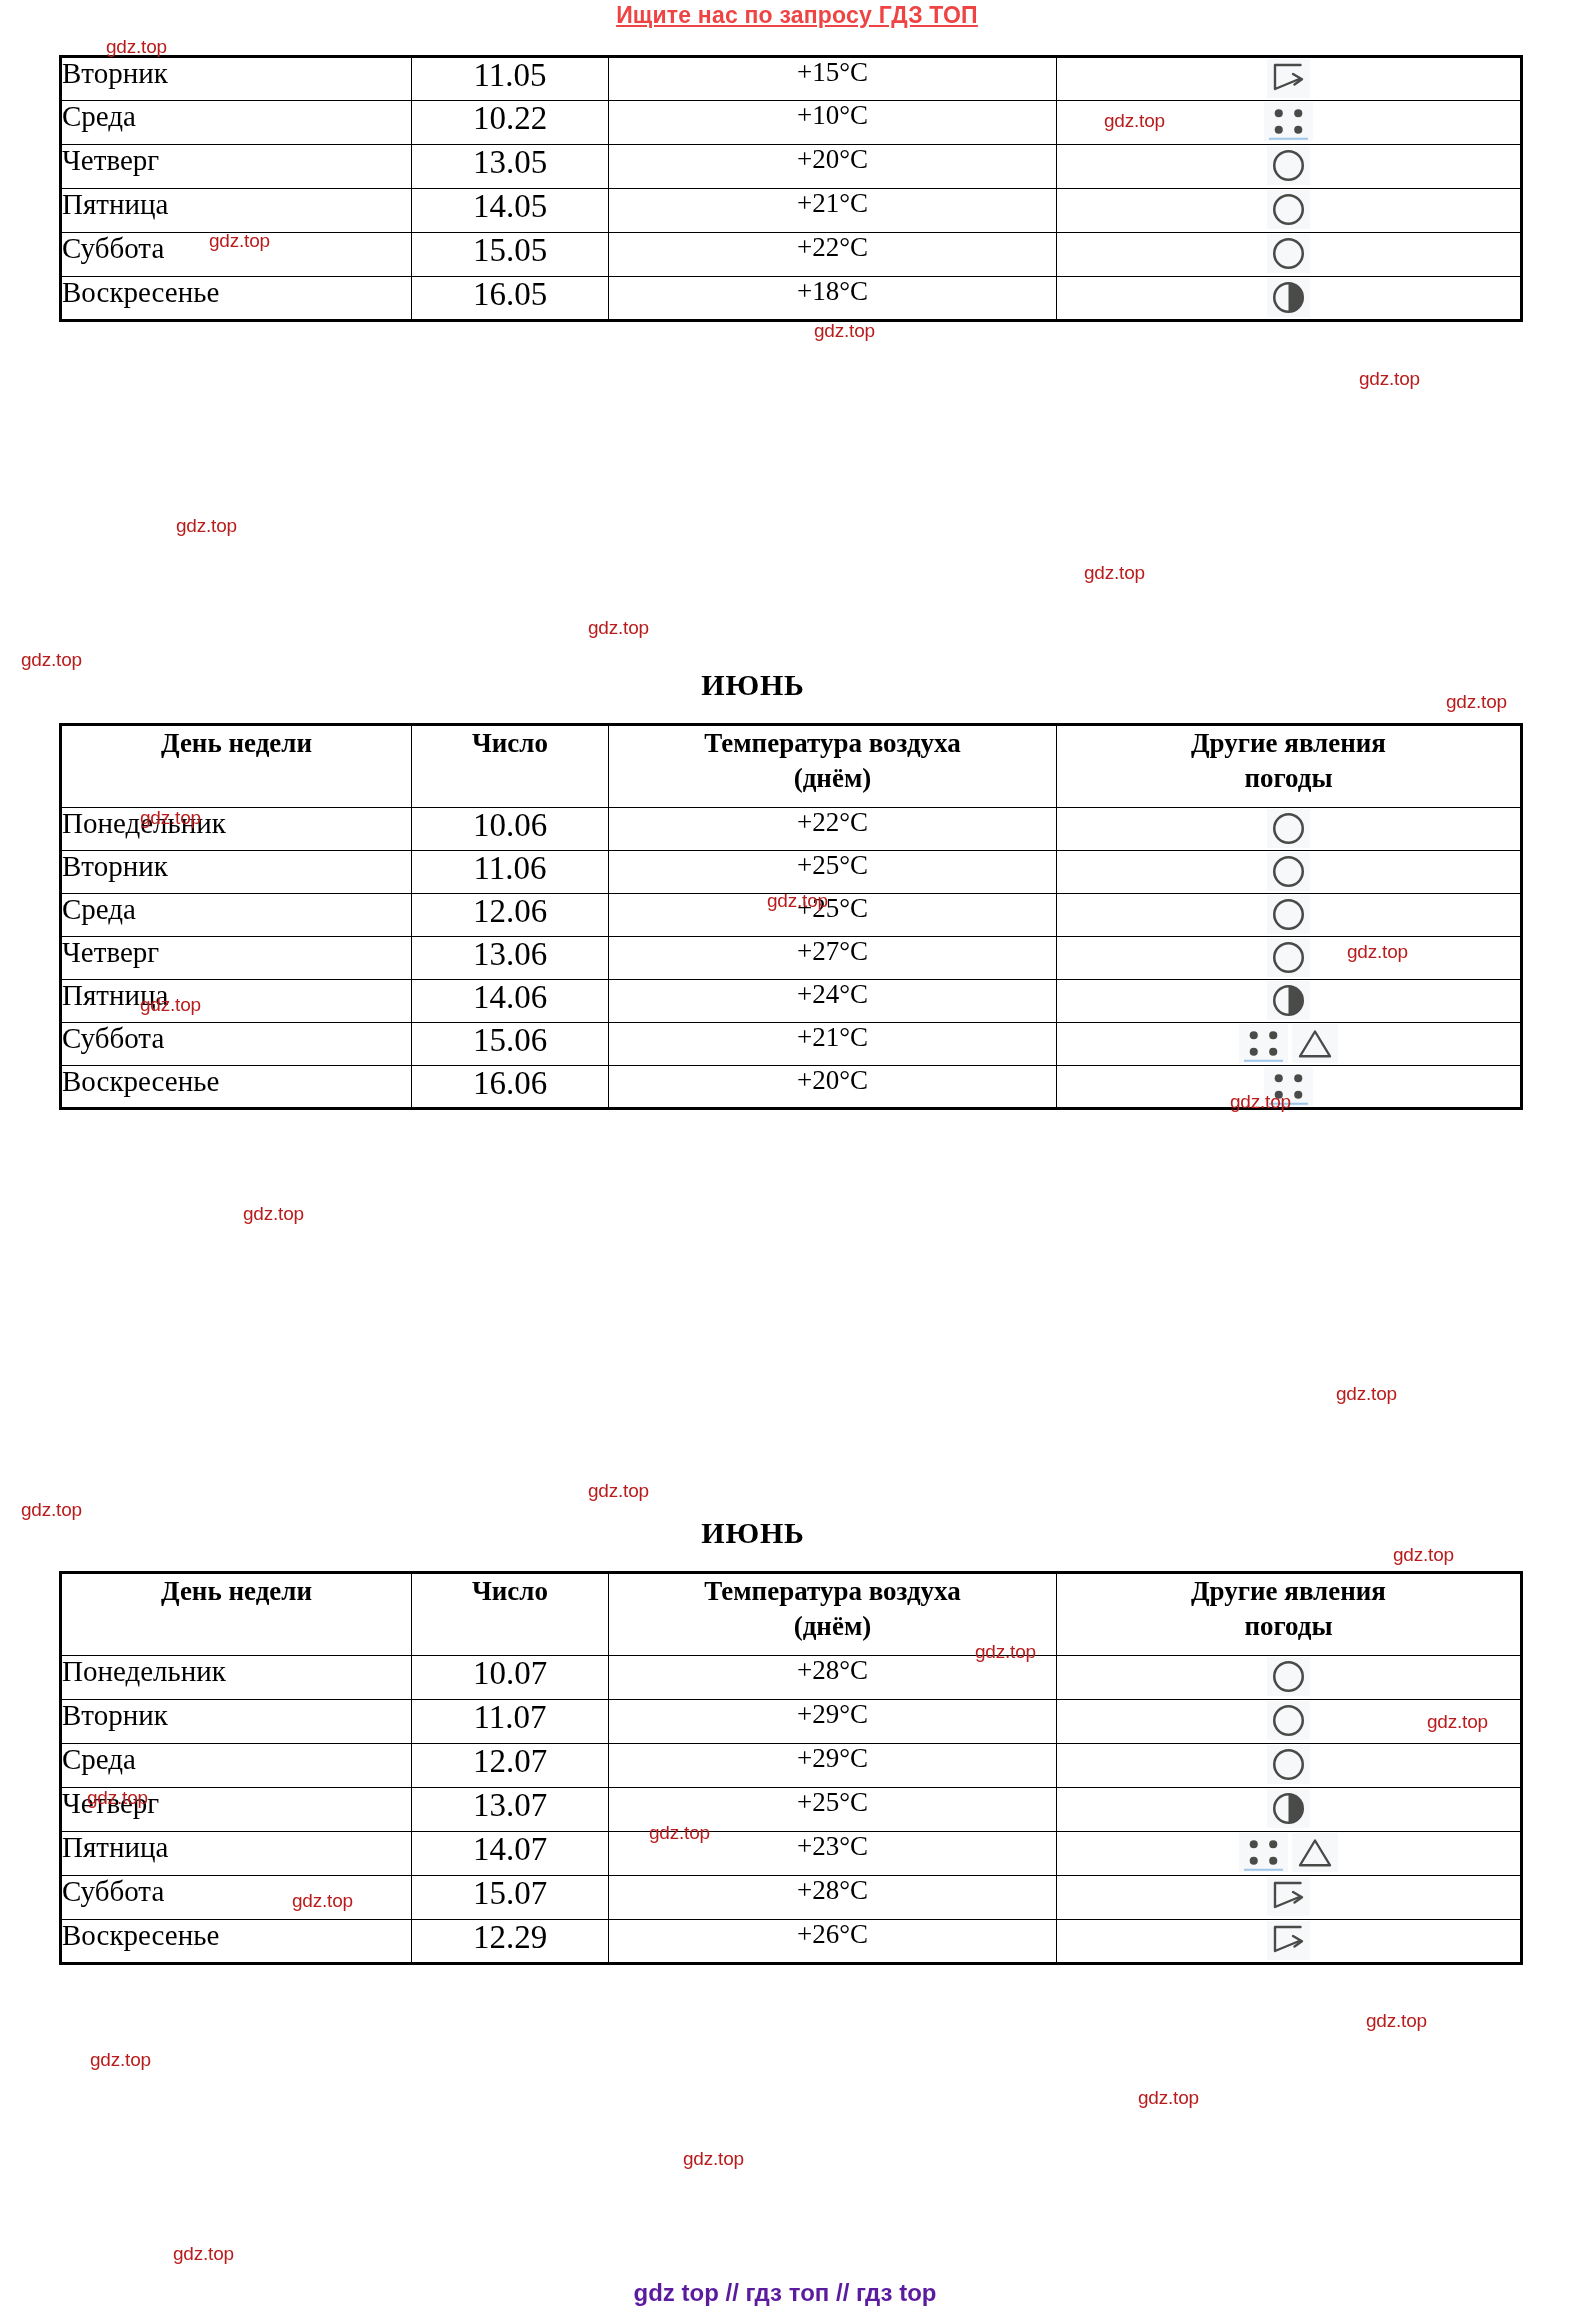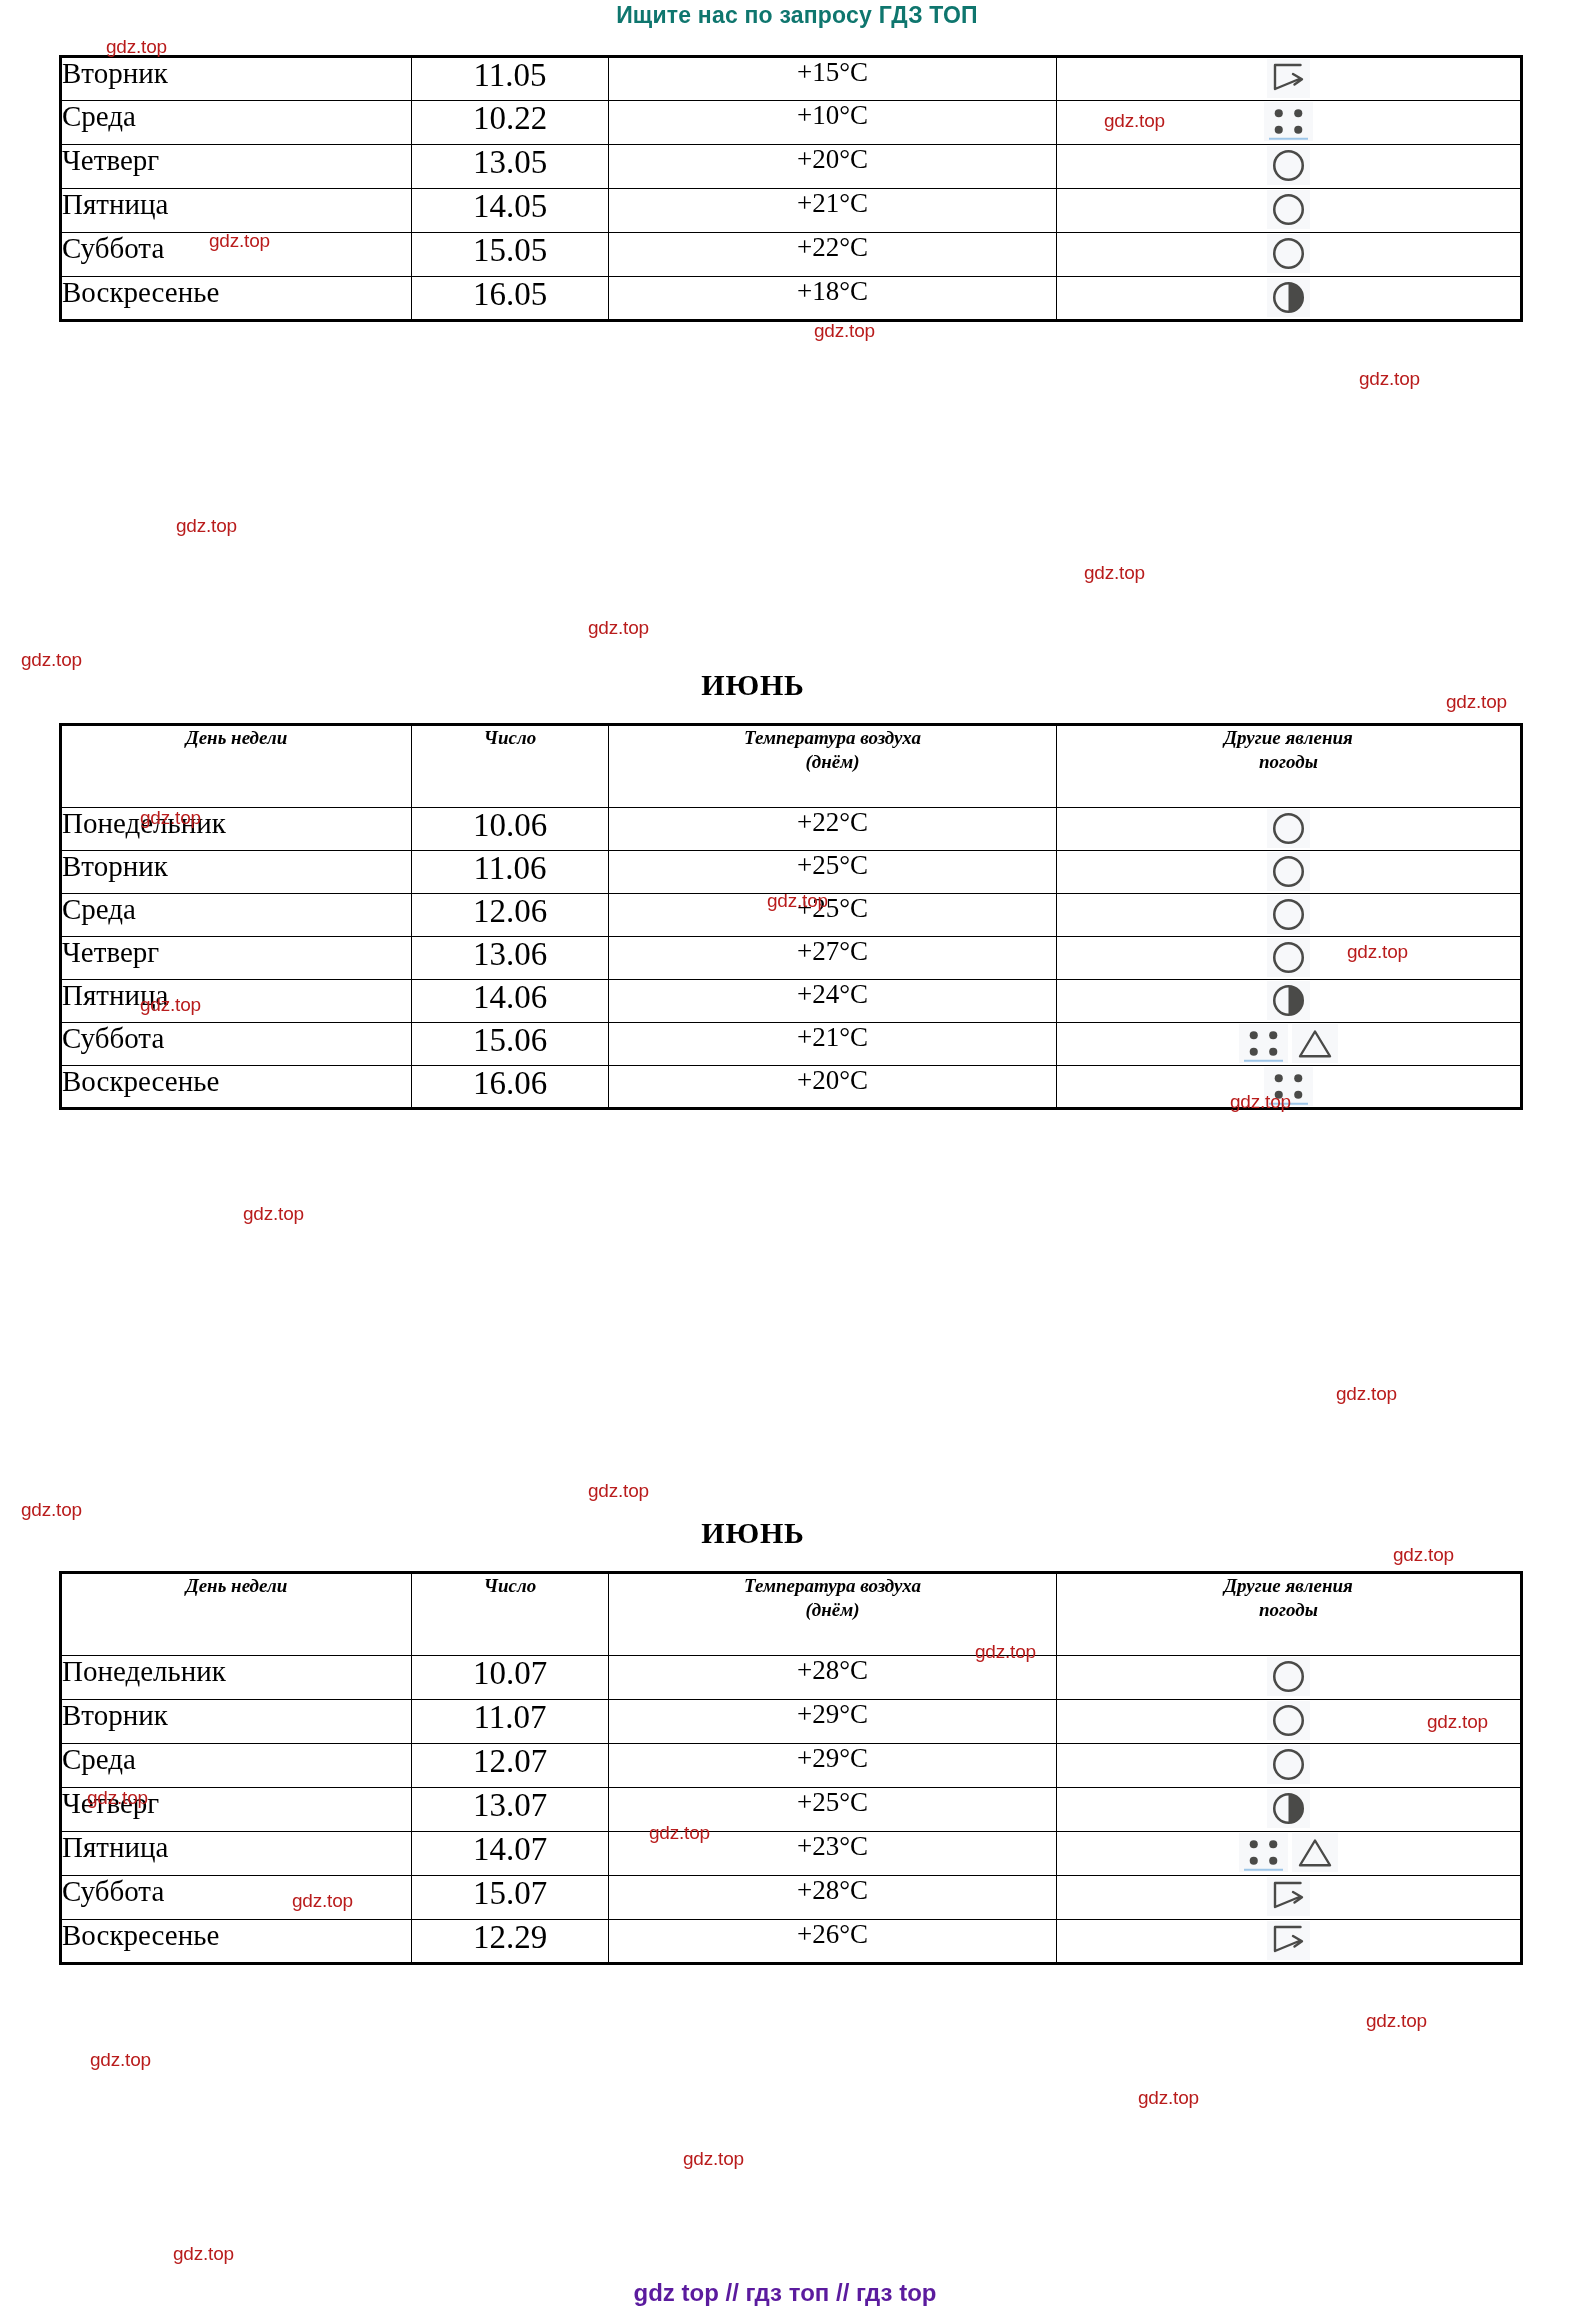--- a/index.html
+++ b/index.html
@@ -92,26 +92,25 @@
     vertical-align: top;
     background: transparent;
   }
   table.weather {
     border: 3px solid #000;
   }
 
   th.hcell {
     text-align: center;
     vertical-align: middle;
-    font-size: 19px;
+    font-size: 27px;
     font-weight: 700;
     line-height: 1.28;
     padding: 10.6px 4.6px 13.7px 4.6px;
     border-bottom-width: 3px;
-    font-style: italic;
   }
 
   td.day-cell {
     font-size: 29px;
     font-weight: 400;
     padding: 4.6px 0 0 7.6px;
     line-height: 1.05;
     white-space: nowrap;
   }
   td.num-cell {
@@ -148,21 +147,21 @@
   .glyph svg { display: block; }
 
   
   .t-may  tr { height: 44px; }
   .t-jun  tr { height: 43px; }
   .t-jul  tr { height: 44px; }
 </style>
 </head>
 <body>
 
-<div class="promo-banner" style="color: #0f766e;">Ищите нас по запросу ГДЗ ТОП</div>
+<div class="promo-banner" style="color: #ef4444; text-decoration: underline;">Ищите нас по запросу ГДЗ ТОП</div>
 
 <table class="weather t-may" style="top:55px;">
   <colgroup>
     <col class="c-day">
       <col class="c-num">
       <col class="c-temp">
       <col class="c-other">
   </colgroup>
   <tbody>
     <tr>

